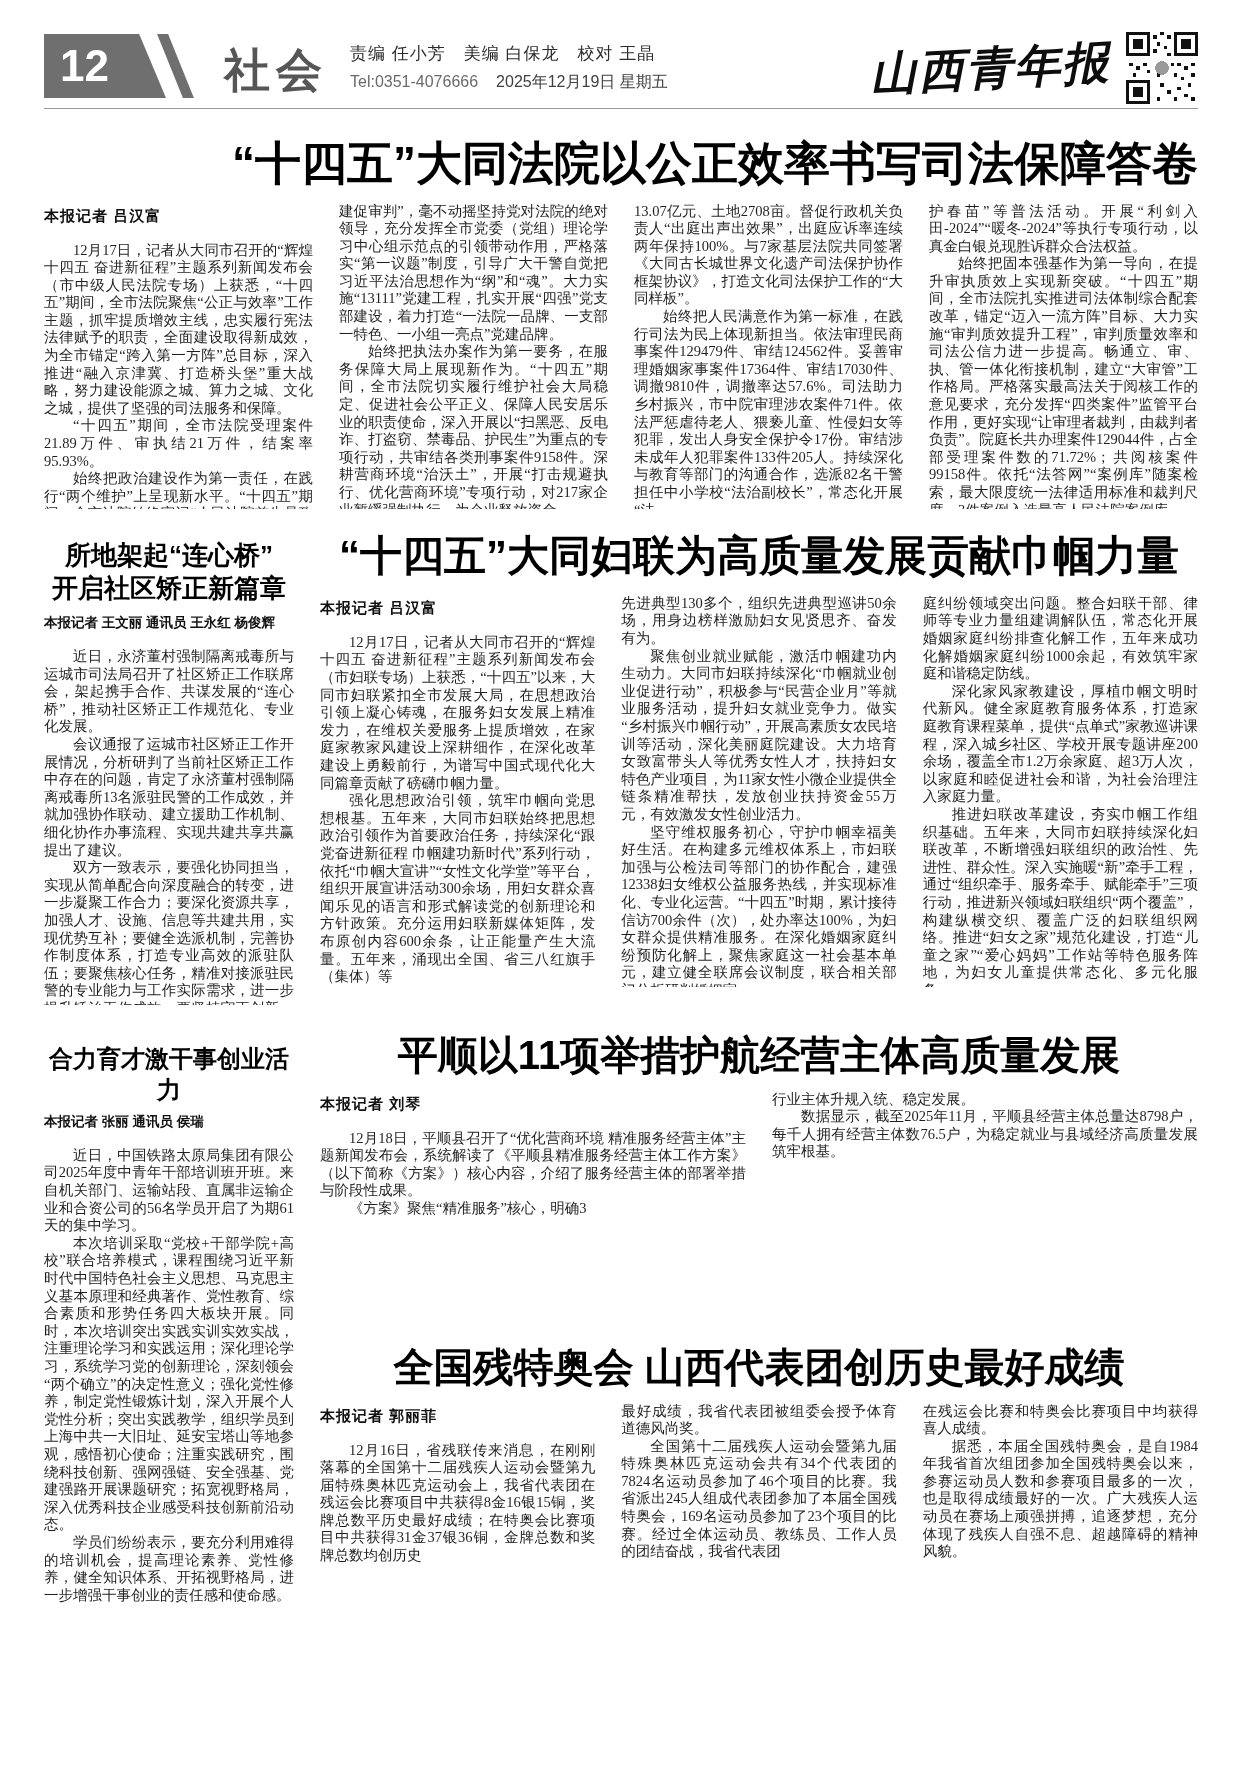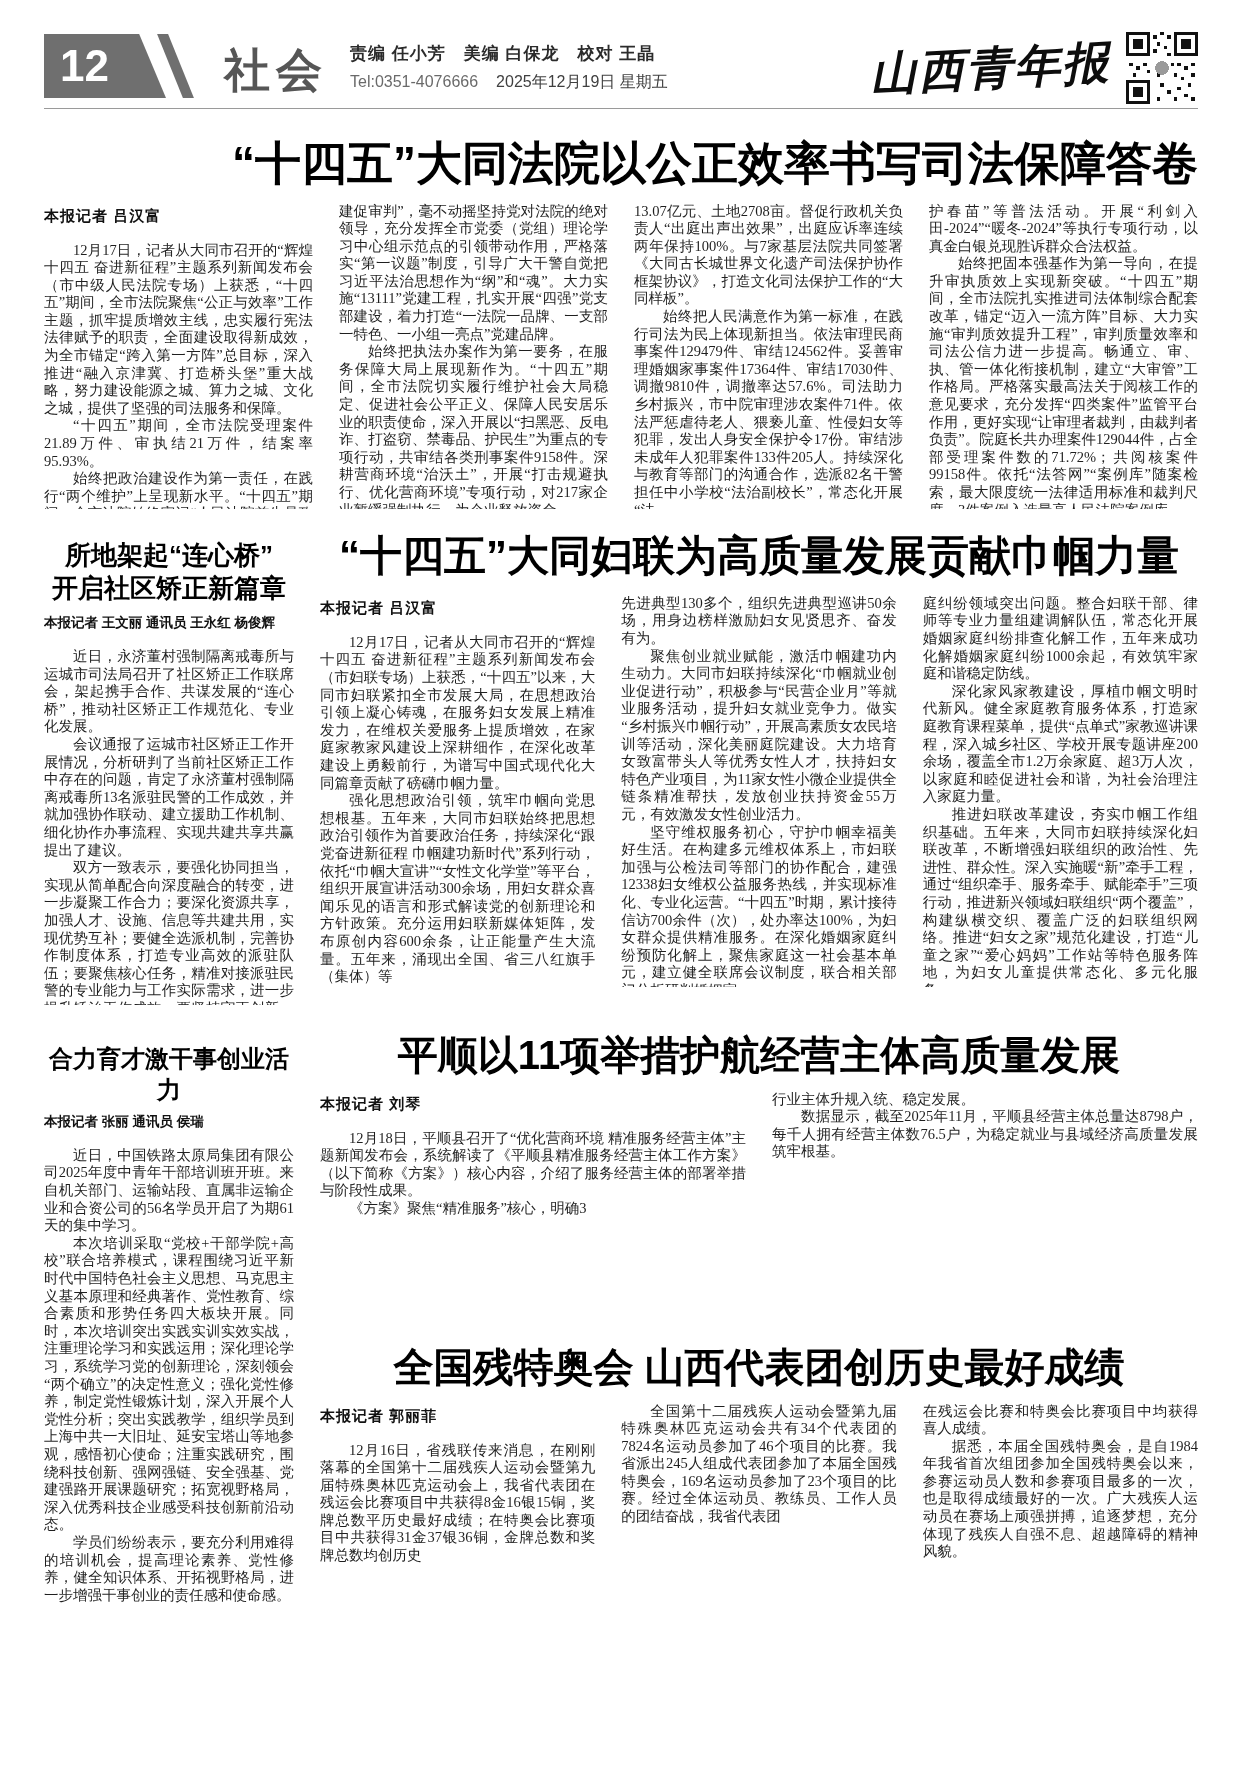--- a/index.html
+++ b/index.html
@@ -13,21 +13,21 @@
   .pagenum-wrap{position:relative;width:152px;height:64px;flex:none;}
   .pagenum-main{
     position:absolute;left:0;top:0;width:122px;height:64px;background:#6f6f6f;
     clip-path:polygon(0 0,78% 0,100% 100%,0 100%);
     display:flex;align-items:center;padding-left:16px;box-sizing:border-box;
     color:#fff;font-family:"Liberation Sans","DejaVu Sans",sans-serif;font-weight:bold;font-size:44px;
   }
   .pagenum-stripe{position:absolute;left:126px;top:0;width:11px;height:64px;background:#6f6f6f;transform:skewX(22deg);}
   .section-title{flex:none;font-size:46px;font-weight:bold;color:#565656;margin:6px 0 0 28px;letter-spacing:6px;}
   .editors{margin:8px 0 0 22px;font-family:"Liberation Sans","DejaVu Sans",sans-serif;}
-  .editors .line1{font-size:17px;font-weight:bold;color:#2b2b2b;letter-spacing:1px;}
+  .editors .line1{font-size:17px;font-weight:normal;color:#2b2b2b;letter-spacing:1px;}
   .editors .line2{font-size:16px;color:#6a6a6a;margin-top:7px;}
   .editors .line2 .date{margin-left:18px;color:#3f3f3f;}
   .masthead{margin-left:auto;margin-top:4px;flex:none;font-size:46px;font-weight:bold;font-style:italic;
     transform:rotate(-3deg);color:#0d0d0d;letter-spacing:2px;}
   .qr{flex:none;margin-left:16px;margin-top:-2px;}
   
   .headline-xl,.headline-lg,.headline-md,.rail-headline{
     font-family:"Liberation Sans","DejaVu Sans",sans-serif;font-weight:900;color:#000;
     text-align:center;overflow:hidden;
   }
@@ -209,20 +209,21 @@
         </div>
       </section>
       <section>
         <h1 class="headline-md gap-top">全国残特奥会 山西代表团创历史最好成绩</h1>
         <div class="cols para-cols">
           <div class="col">
             <div class="byline">本报记者 郭丽菲</div>
             <p class="bp">12月16日，省残联传来消息，在刚刚落幕的全国第十二届残疾人运动会暨第九届特殊奥林匹克运动会上，我省代表团在残运会比赛项目中共获得8金16银15铜，奖牌总数平历史最好成绩；在特奥会比赛项目中共获得31金37银36铜，金牌总数和奖牌总数均创历史</p>
           </div>
           <div class="col">
+            <p class="bp cont">最好成绩，我省代表团被组委会授予体育道德风尚奖。</p>
             <p class="bp">全国第十二届残疾人运动会暨第九届特殊奥林匹克运动会共有34个代表团的7824名运动员参加了46个项目的比赛。我省派出245人组成代表团参加了本届全国残特奥会，169名运动员参加了23个项目的比赛。经过全体运动员、教练员、工作人员的团结奋战，我省代表团</p>
           </div>
           <div class="col">
             <p class="bp cont">在残运会比赛和特奥会比赛项目中均获得喜人成绩。</p>
             <p class="bp">据悉，本届全国残特奥会，是自1984年我省首次组团参加全国残特奥会以来，参赛运动员人数和参赛项目最多的一次，也是取得成绩最好的一次。广大残疾人运动员在赛场上顽强拼搏，追逐梦想，充分体现了残疾人自强不息、超越障碍的精神风貌。</p>
           </div>
         </div>
       </section>
     </div>
   </div>

